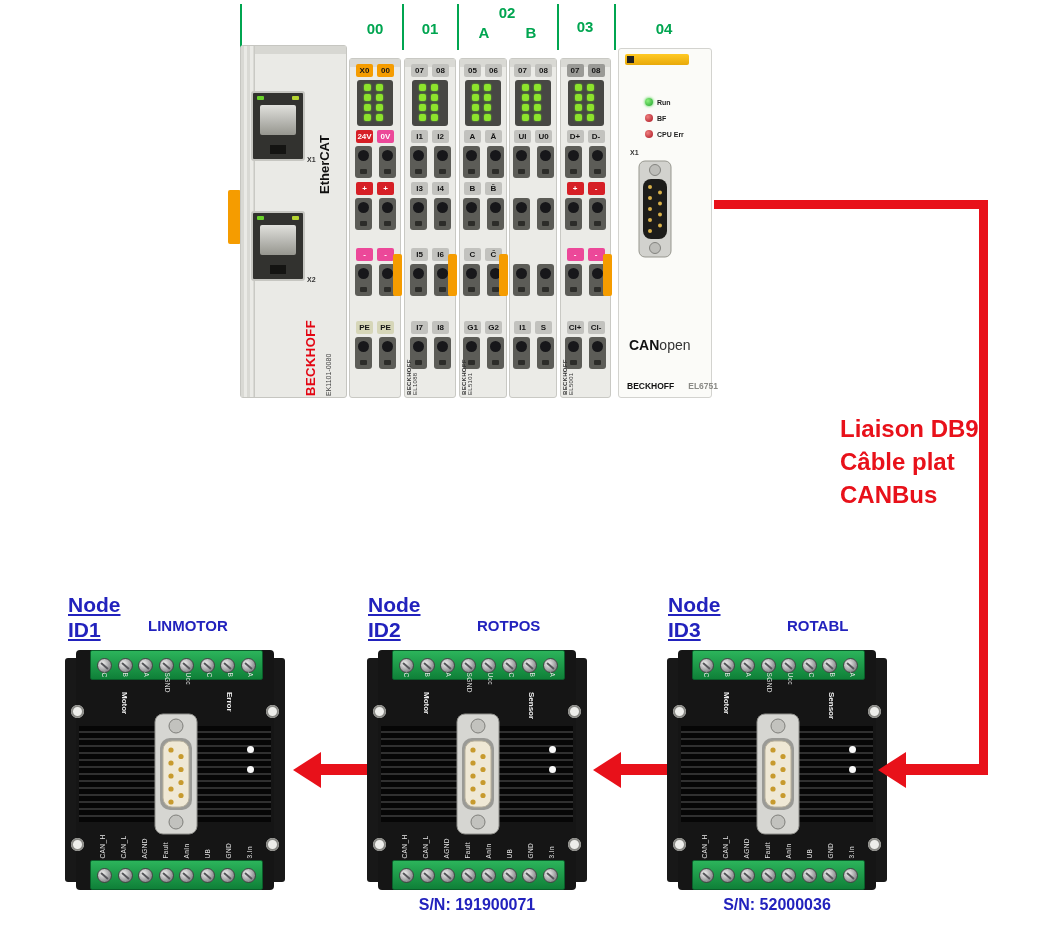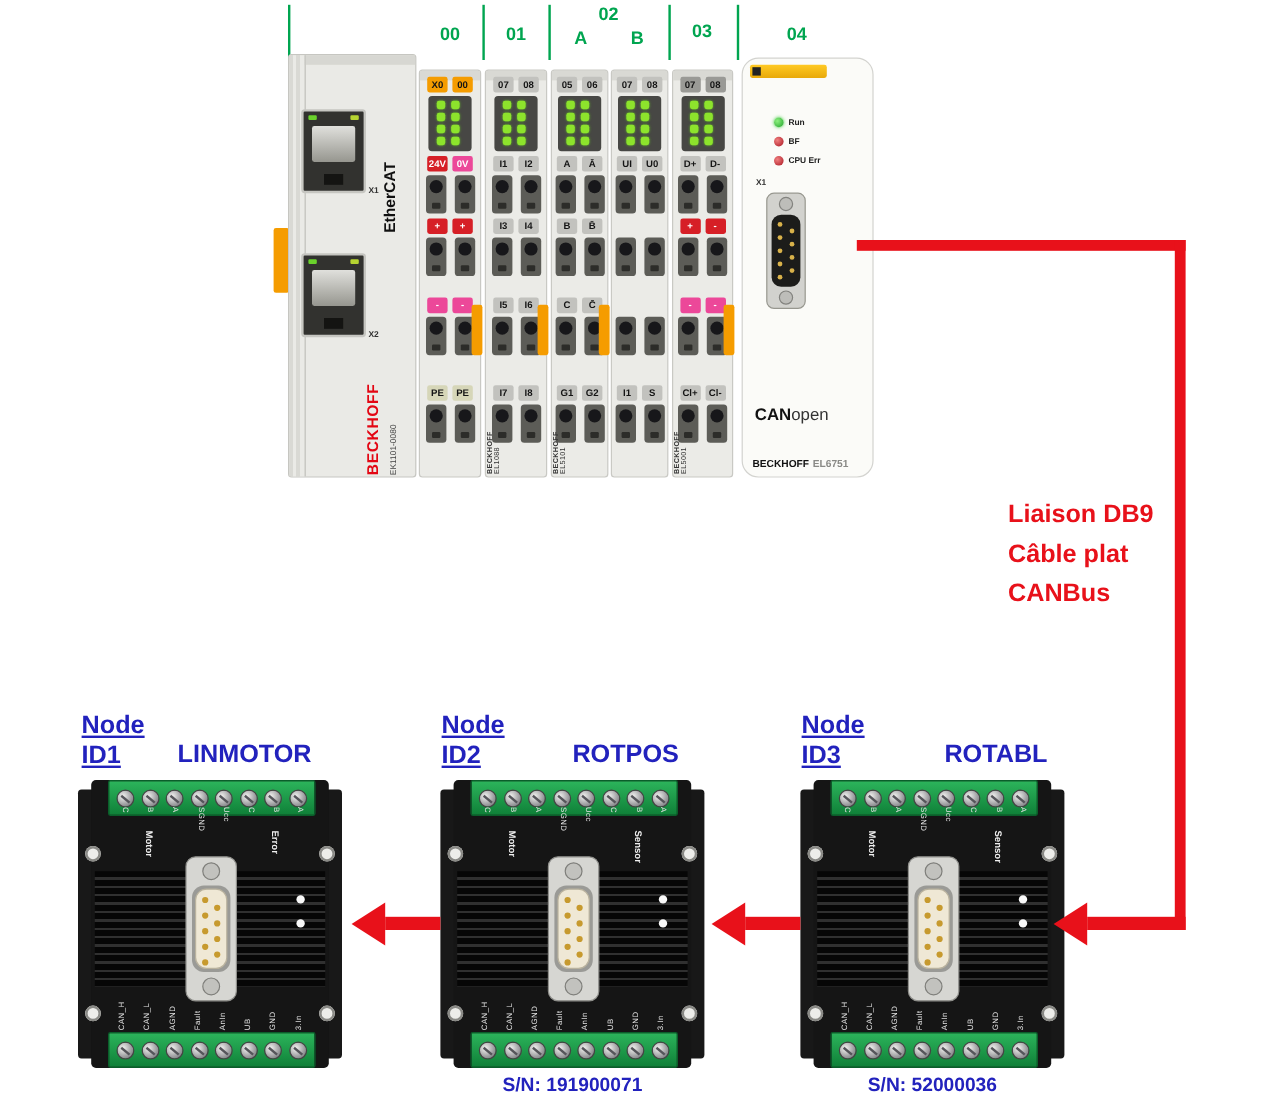--- a/index.html
+++ b/index.html
@@ -44,41 +44,41 @@
   .holerow{position:absolute;left:0;right:0;display:flex;justify-content:center;gap:7px;}
   .holeu{width:17px;height:32px;background:#5c5c57;border-radius:3px;position:relative;}
   .holeu::before{content:"";position:absolute;left:3px;top:4px;width:11px;height:11px;border-radius:50%;background:#17171a;}
   .holeu::after{content:"";position:absolute;left:5px;bottom:4px;width:7px;height:5px;border-radius:1px;background:#2c2c29;}
   .modeltag{position:absolute;left:1px;bottom:2px;height:84px;writing-mode:vertical-rl;transform:rotate(180deg);
             font-size:6px;color:#333;letter-spacing:.3px;}
   .modeltag span,.modeltag b{display:block;}
   .eject{position:absolute;right:-2px;top:195px;width:9px;height:42px;background:#f59c00;border-radius:2px;z-index:3;}
 
   
-  .m04{position:absolute;left:618px;top:48px;width:110px;height:350px;background:#fbfbf8;
-       border:1px solid #d3d3cf;border-radius:14px;}
+  .m04{position:absolute;left:618px;top:48px;width:94px;height:350px;background:#fbfbf8;
+       border:1px solid #d3d3cf;border-radius:3px;}
   .ystrip{position:absolute;left:6px;top:5px;width:64px;height:11px;background:linear-gradient(#ffc923,#e8a90a);border-radius:2px;}
   .ystrip::before{content:"";position:absolute;left:2px;top:2px;width:7px;height:7px;background:#222;}
   .ledrow{position:absolute;left:26px;display:flex;align-items:center;gap:4px;height:10px;}
   .dot{width:8px;height:8px;border-radius:50%;}
   .dot.green{background:radial-gradient(circle at 35% 35%,#8df07f,#1fa32a);box-shadow:0 0 3px #3c3;}
   .dot.red{background:radial-gradient(circle at 35% 35%,#f08080,#a91420);}
   .dlabel{font-size:7px;font-weight:bold;color:#222;white-space:nowrap;}
   .xlabel{position:absolute;left:11px;top:100px;font-size:7px;font-weight:bold;color:#333;}
   .db9m{position:absolute;left:13px;top:110px;}
   .canopen{position:absolute;left:10px;top:288px;font-size:14px;color:#111;}
   .canopen b{font-weight:bold;} .canopen span{font-weight:normal;color:#333;}
   .m04brand{position:absolute;left:8px;top:332px;font-size:8.5px;font-weight:bold;}
-  .m04brand b{color:#111;} .m04brand span{color:#8a8a86;margin-left:3px;}
+  .m04brand b{color:#111;} .m04brand span{color:#8a8a86;margin-left:14px;}
 
   
   .redbar{position:absolute;background:#e8111a;z-index:5;}
   .ahead{position:absolute;width:0;height:0;border-top:18px solid transparent;border-bottom:18px solid transparent;
          border-right:28px solid #e8111a;z-index:6;}
-  .rednote{position:absolute;left:840px;top:412px;color:#e8111a;font-size:21px;font-weight:bold;line-height:33px;}
+  .rednote{position:absolute;left:840px;top:412px;color:#e8111a;font-size:24px;font-weight:bold;line-height:33px;}
 
   
   .board{position:absolute;top:650px;width:220px;height:240px;}
   .b-tab{position:absolute;top:8px;width:14px;height:224px;background:#181818;border-radius:3px;}
   .b-body{position:absolute;left:11px;right:11px;top:0;bottom:0;background:#151515;border-radius:4px;}
   .b-fins{position:absolute;left:14px;right:14px;top:76px;height:96px;
           background:repeating-linear-gradient(180deg,#060606 0 5px,#303030 5px 7px);}
   .tstrip{position:absolute;left:25px;width:173px;height:30px;display:flex;align-items:center;
           justify-content:space-between;padding:0 6px;background:linear-gradient(#2cb45b,#0f8038);
           border:1px solid #0a5e2a;border-radius:2px;z-index:2;}
@@ -99,21 +99,21 @@
   .bpins .bpin:nth-child(4){left:78px}.bpins .bpin:nth-child(5){left:99px}.bpins .bpin:nth-child(6){left:120px}
   .bpins .bpin:nth-child(7){left:141px}.bpins .bpin:nth-child(8){left:162px}
   .mhole{position:absolute;width:13px;height:13px;border-radius:50%;background:#ededea;
          box-shadow:inset 0 0 0 2px #8a8a86;z-index:4;}
   .bled{position:absolute;left:182px;width:7px;height:7px;border-radius:50%;background:#f8f8f8;z-index:4;}
   .db9b{position:absolute;left:82px;top:62px;z-index:4;}
 
   
   .nodetag{position:absolute;color:#2222bd;font-weight:bold;font-size:21px;line-height:25px;}
   .nodetag span{display:block;text-decoration:underline;}
-  .nodename{position:absolute;color:#2222bd;font-weight:bold;font-size:21px;}
+  .nodename{position:absolute;color:#2222bd;font-weight:bold;font-size:15px;}
   .sn{position:absolute;top:896px;width:220px;text-align:center;color:#2222bd;font-weight:bold;font-size:16px;}
 </style>
 </head>
 <body>
 
 <div class="canvas">
 
   <div class="tick" style="left:240px"></div>
   <div class="tick" style="left:402px"></div>
   <div class="tick" style="left:457px"></div>

